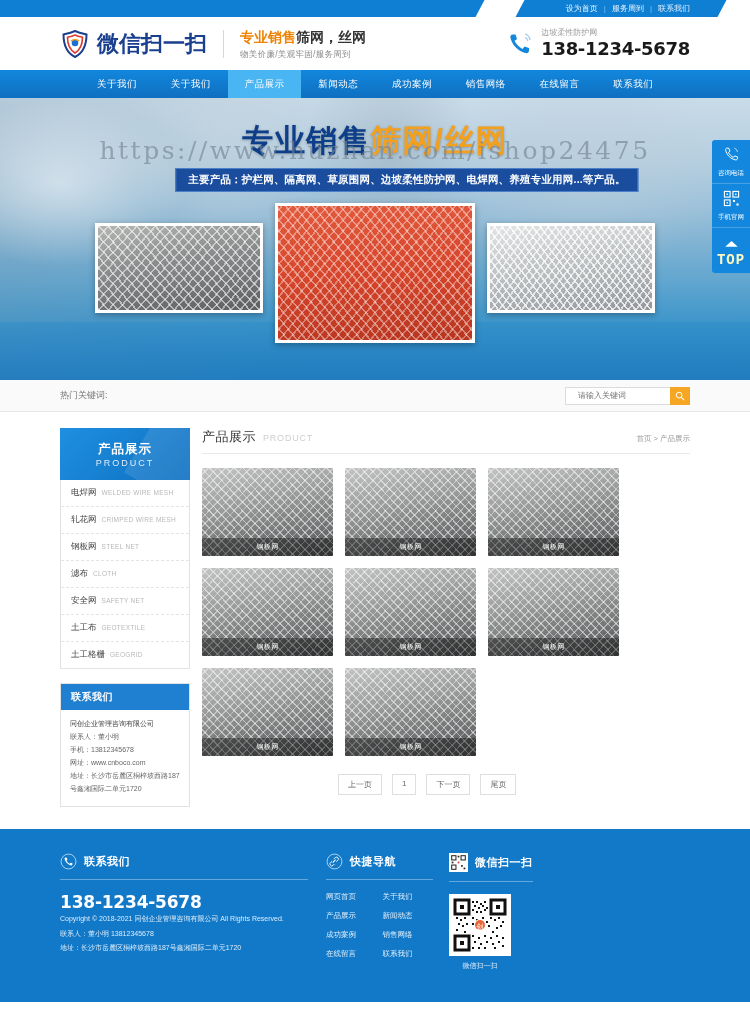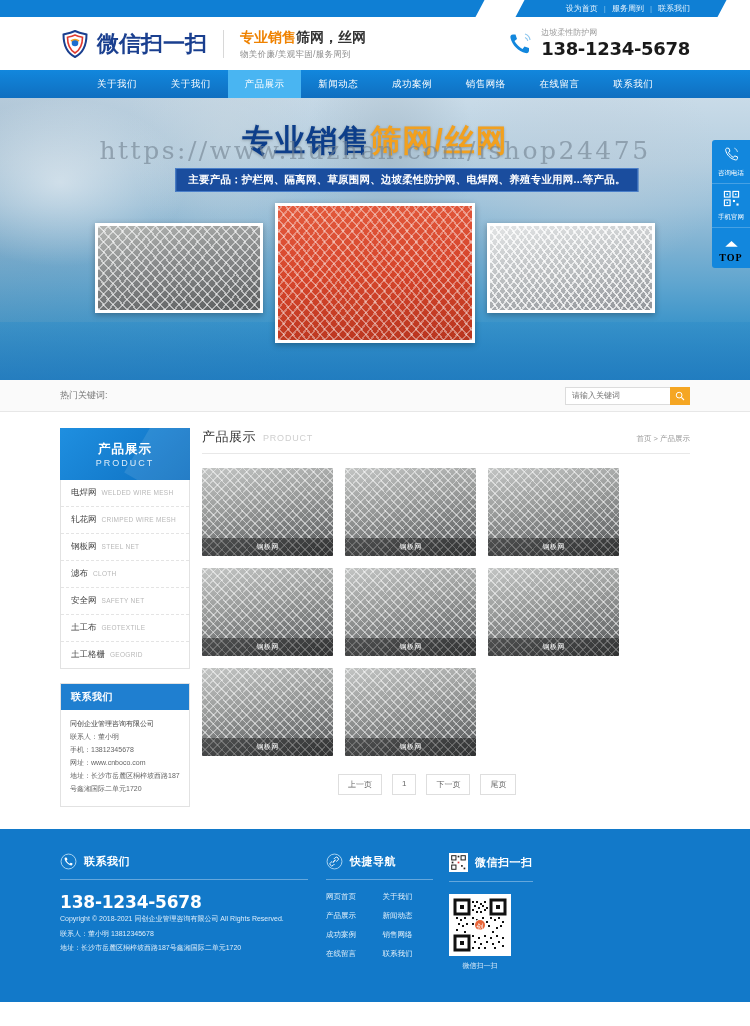--- a/index.html
+++ b/index.html
@@ -153,33 +153,33 @@
   .side-widget {
     position: absolute; right: 0; top: 140px; width: 38px; z-index: 20;
     background: #1287dd; border-radius: 3px 0 0 3px; overflow: hidden;
   }
   .sw-item {
     padding: 6px 2px 5px; text-align: center; cursor: pointer;
     border-bottom: 1px solid rgba(255,255,255,.22);
   }
   .sw-item:last-child { border-bottom: none; }
   .sw-label { font-size: 6.5px; color: #fff; margin-top: 2px; letter-spacing: 0; }
-  .sw-top { font-size: 10px; font-weight: bold; color: #000000;
-            font-family: Liberation Serif, serif; letter-spacing: 1px; }
+  .sw-top { font-size: 14px; font-weight: bold; color: #fef9c3;
+            font-family: Liberation Mono, monospace; letter-spacing: 1px; }
 
   
   .searchbar {
     height: 32px; background: #fafafa; border-bottom: 1px solid #e7e7e7;
     display: flex; align-items: center; padding: 0 60px;
   }
   .hot-label { font-size: 9px; color: #777; }
   .search-box { margin-left: auto; display: flex; align-items: stretch; }
   .search-input {
     width: 105px; height: 18px; border: 1px solid #dcdcdc; border-right: none;
-    font-size: 8px; color: #999; padding: 0 6px; outline: none;
+    font-size: 8px; color: #999; padding: 0 12px; outline: none;
     font-family: "Liberation Sans", sans-serif; background: #fff;
   }
   .search-btn {
     width: 20px; height: 18px; background: #f5a623; border: none;
     display: flex; align-items: center; justify-content: center; cursor: pointer;
   }
 
   
   .main {
     display: flex; gap: 12px; padding: 16px 60px 0; background: #fff;

